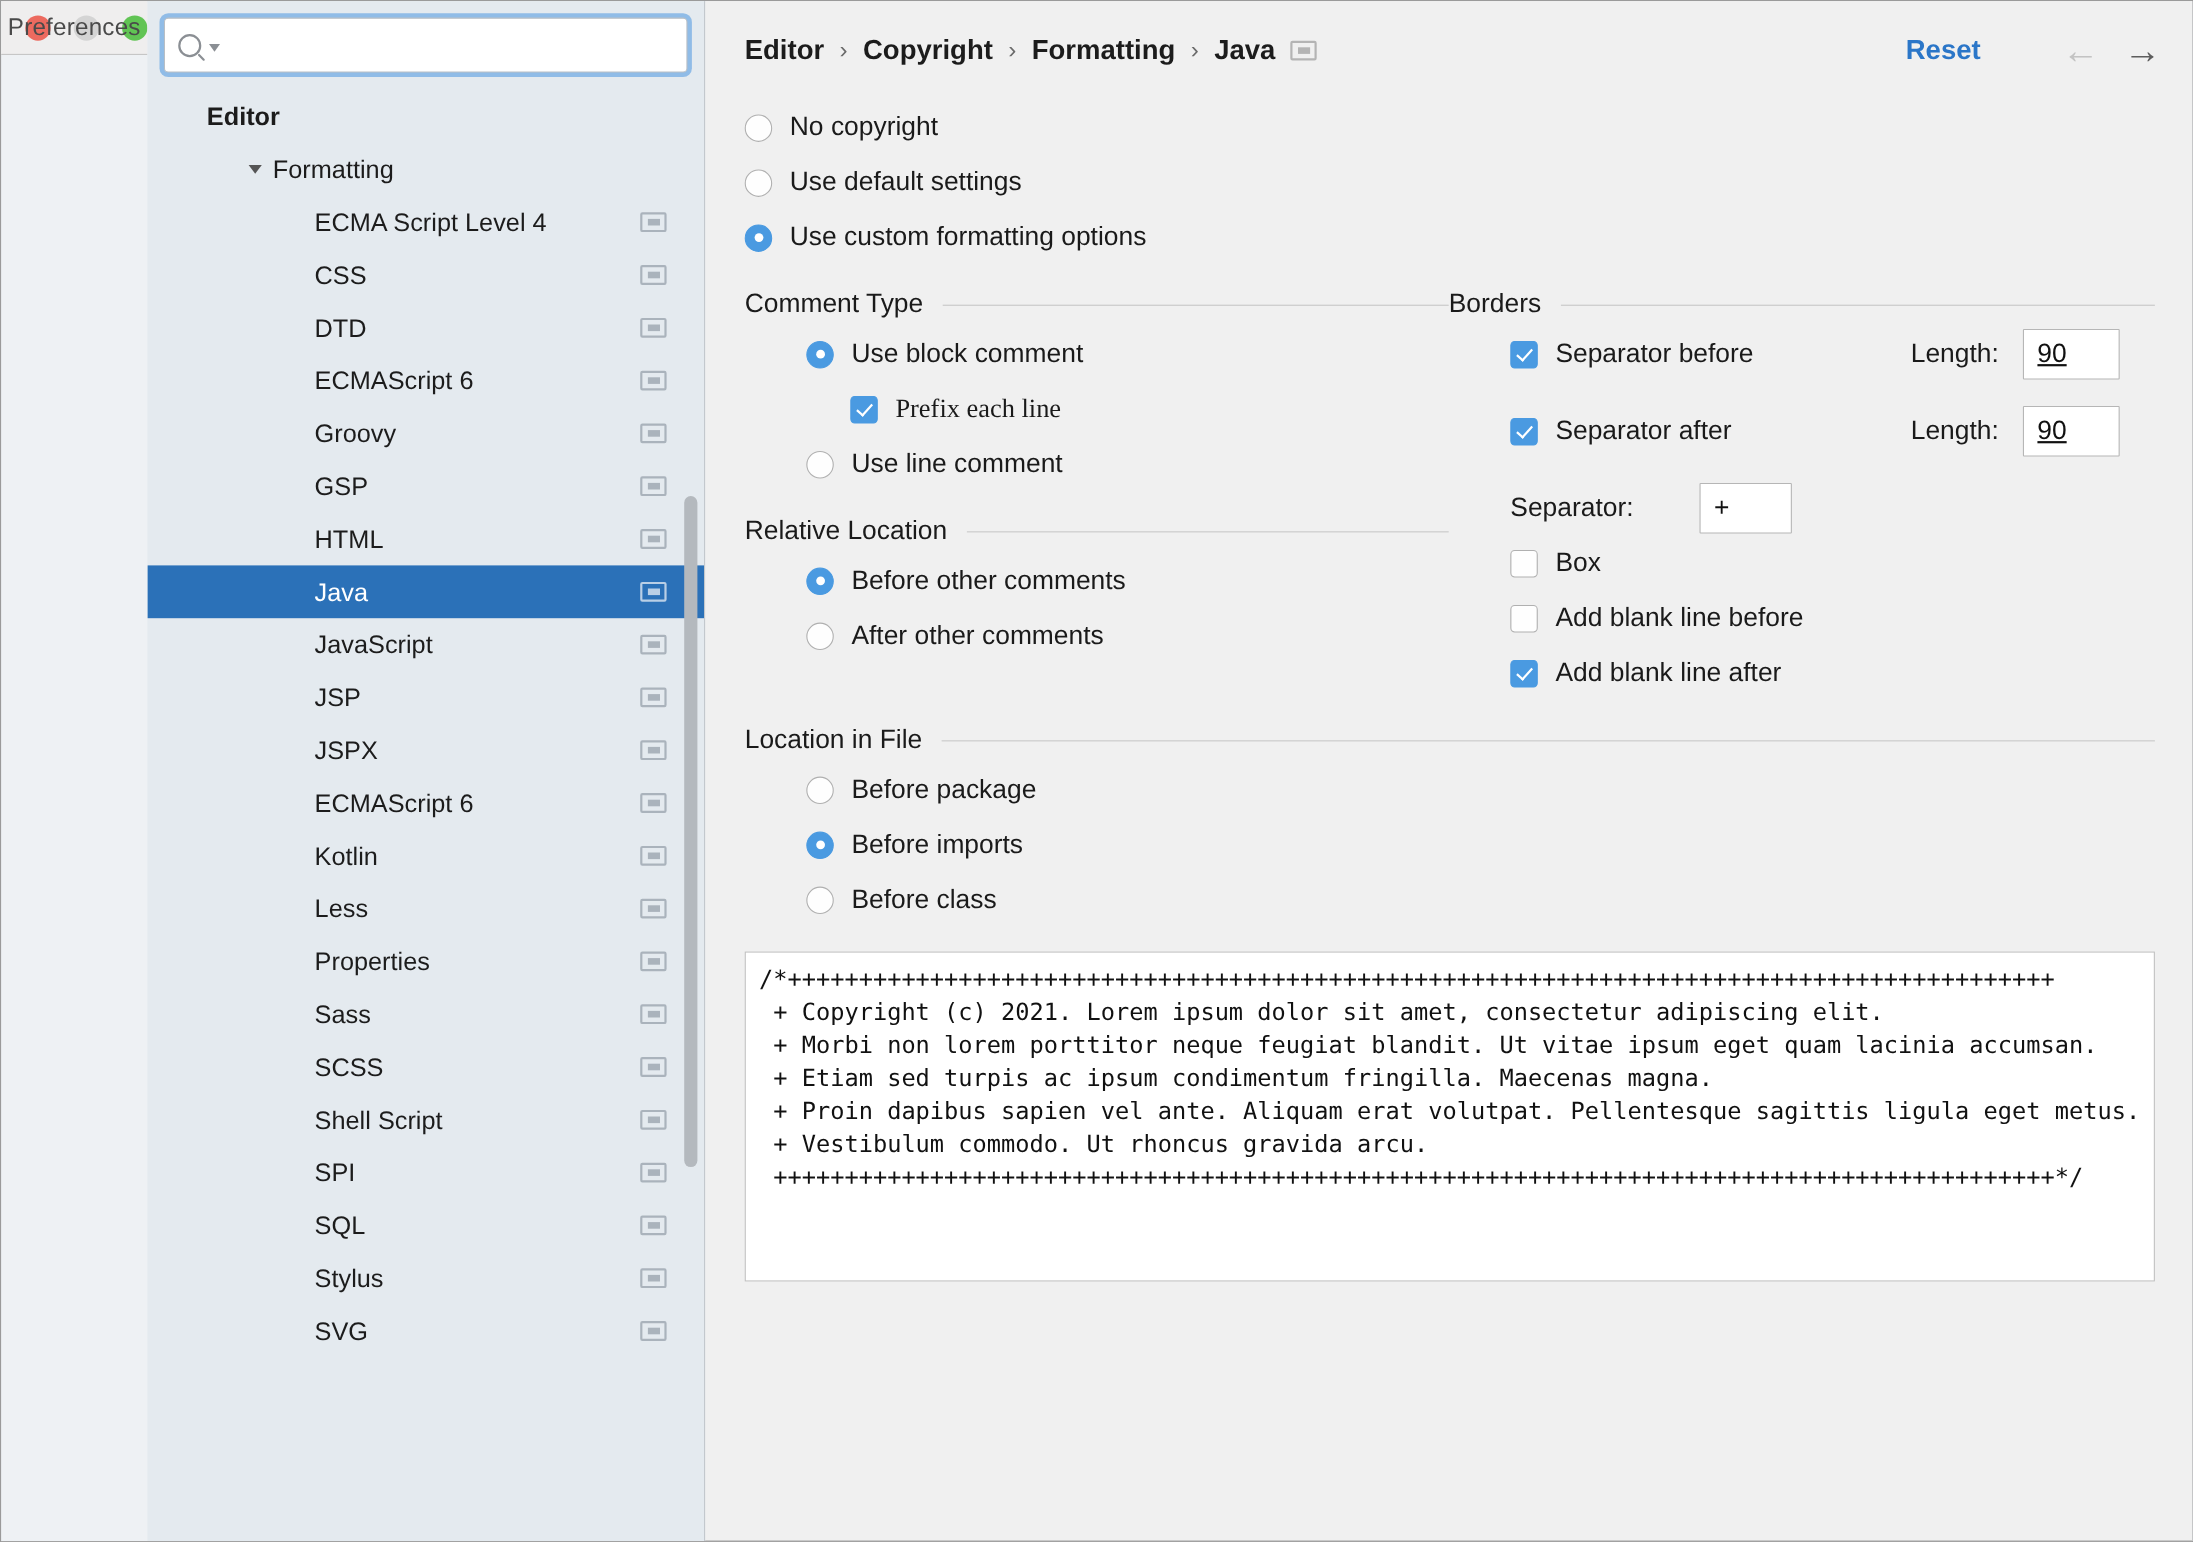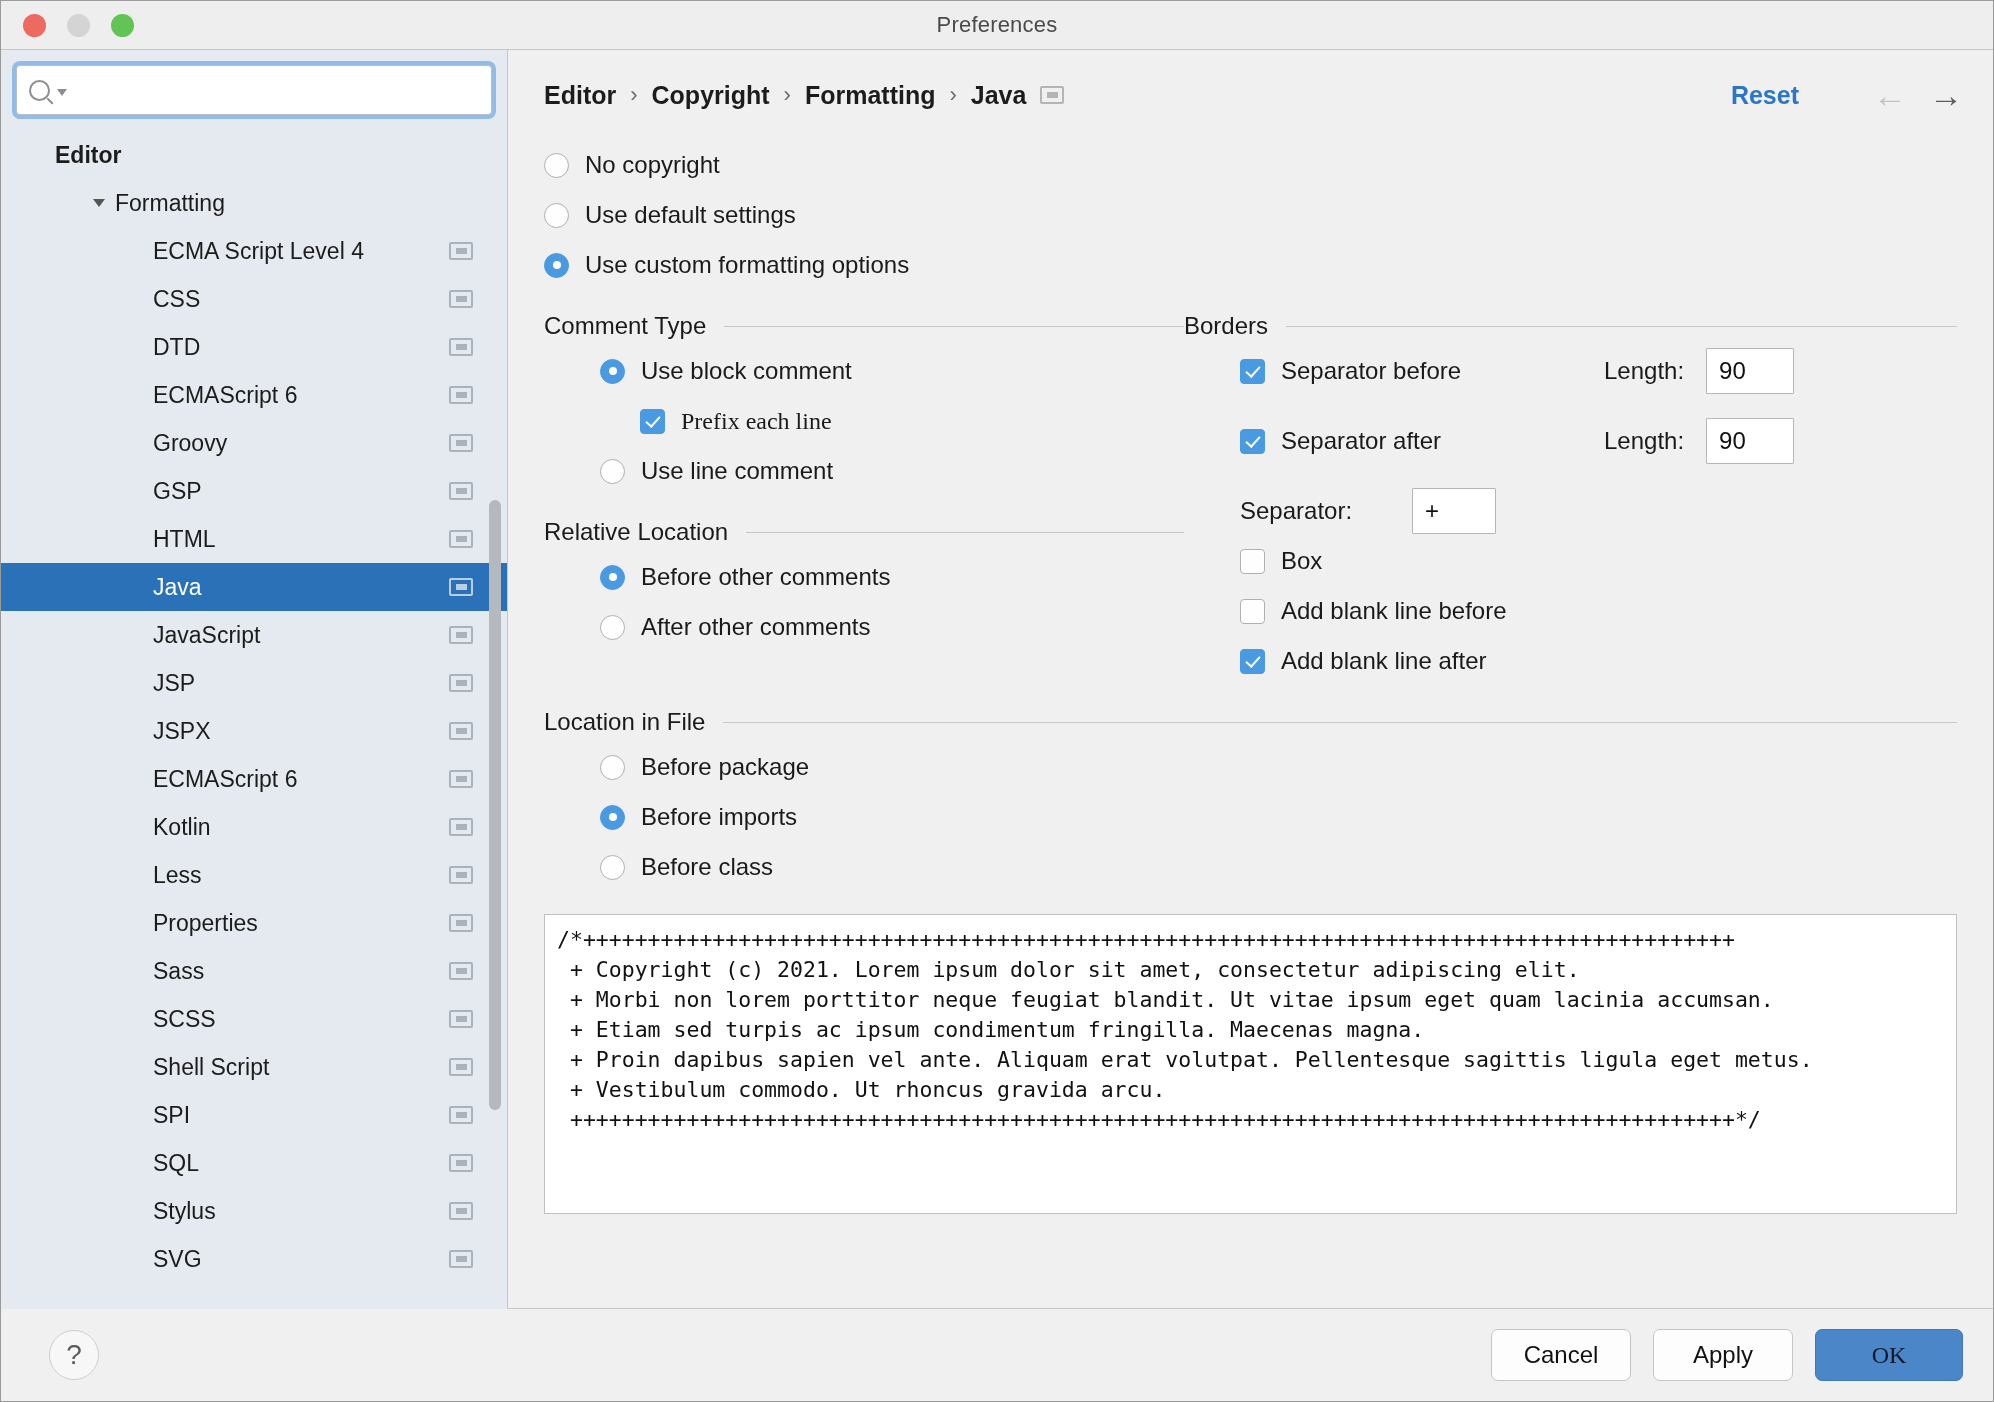--- a/index.html
+++ b/index.html
@@ -14,21 +14,20 @@
 
   .window {
     position: relative;
     width: 1994px;
     height: 1402px;
     box-sizing: border-box;
     background: #eef1f4;
     border: 1px solid #9a9a9a;
     overflow: hidden;
     display: flex;
-    flex-direction: column;
   }
 
   
   .titlebar {
     position: relative;
     height: 48px;
     flex: 0 0 48px;
     background: #efeeee;
     border-bottom: 1px solid #c6c6c6;
     display: flex;
@@ -363,21 +362,21 @@
     border: 1px solid #b6b6b6;
     background: #ffffff;
     box-sizing: border-box;
     font-family: "Liberation Sans", sans-serif;
     font-size: 24px;
     color: #111;
     padding: 0 12px;
     outline: none;
     border-radius: 1px;
   }
-  .tf-len { width: 88px; }
+  .tf-len { width: 88px; text-decoration: underline; }
   .tf-sep { width: 84px; }
 
   .sep-row {
     display: flex;
     align-items: center;
     height: 50px;
     padding-left: 56px;
     margin-top: 8px;
     gap: 38px;
   }

